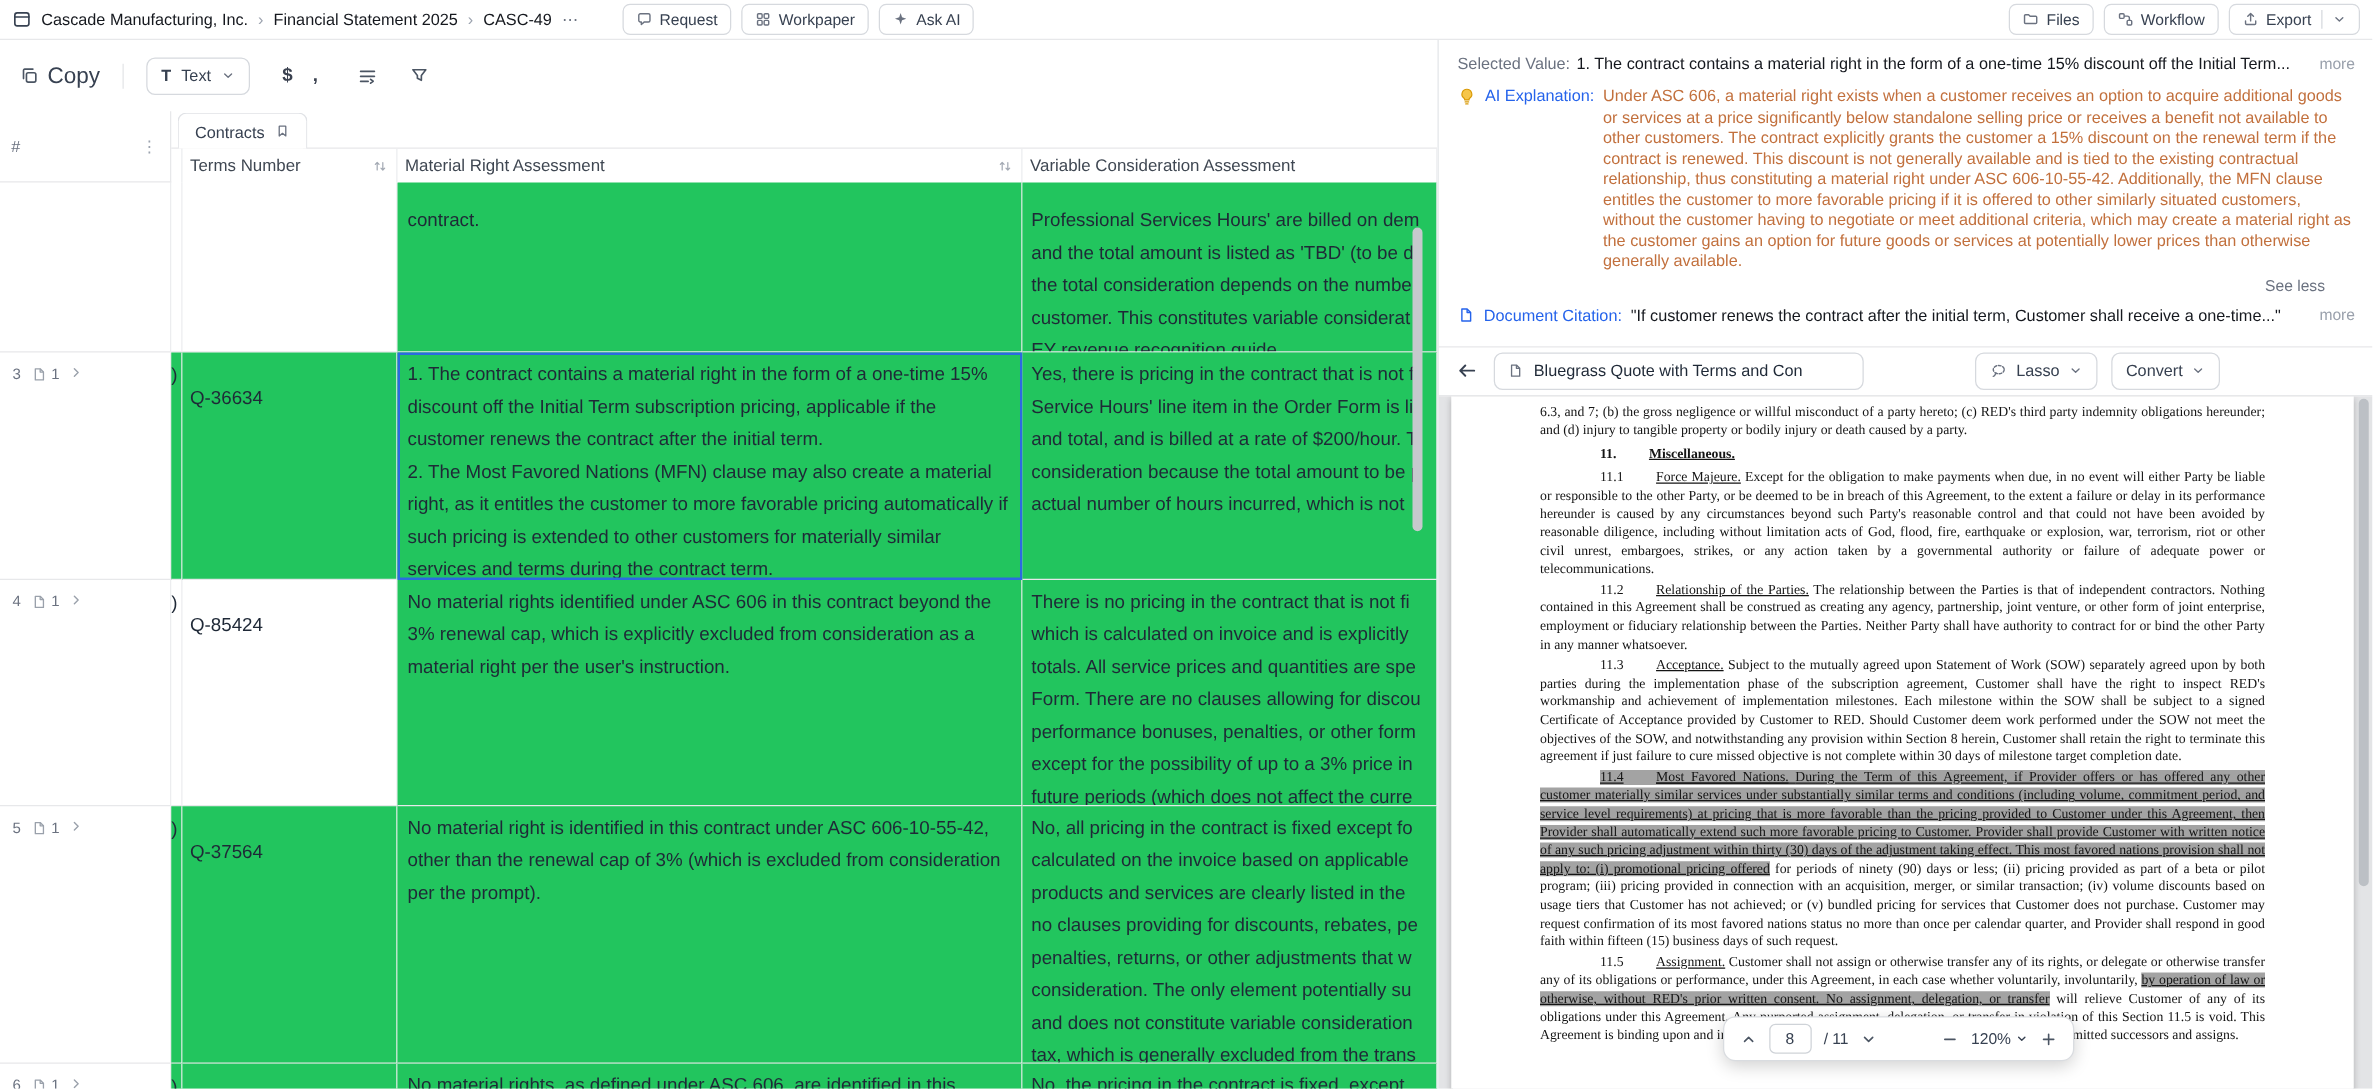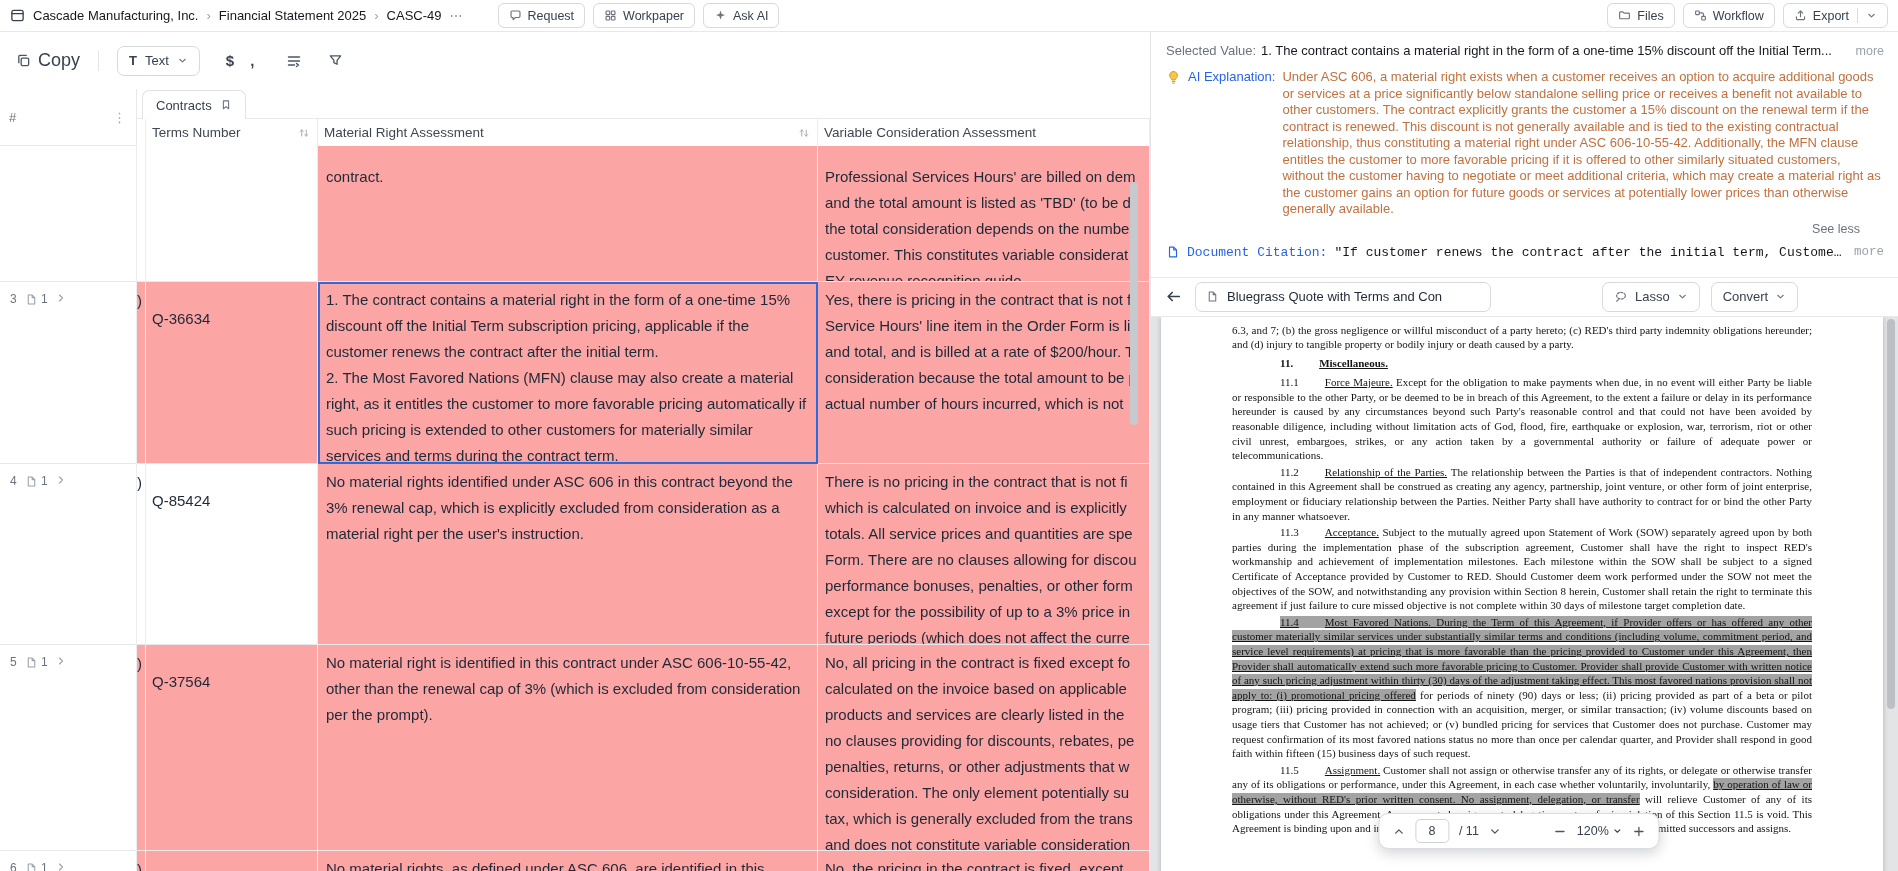--- a/index.html
+++ b/index.html
@@ -44,37 +44,37 @@
   .gut { display:flex; align-items:center; gap:7px; padding:0 0 0 10px; font-size:12px; color:#6b7280; align-items:flex-start; padding-top:10px; }
   .gut svg { color:#9aa1ab; cursor:pointer; }
   .rnum { min-width:8px; }
   .badge { display:inline-flex; align-items:center; gap:3px; cursor:pointer; }
   .cell { font-size:15px; line-height:26px; color:#1f2937; }
   .cell.sliver { padding-top:6px; }
   .cell.q { padding:24px 4px 0 6px; white-space:nowrap; cursor:cell; }
   .cell.m { padding:5px 9px 0 8px; white-space:pre-wrap; cursor:cell; }
   .cell.v { padding:5px 0 0 7px; cursor:cell; }
   .vline { white-space:nowrap; height:26px; overflow:hidden; }
-  .y { background:#fca5a5; }
+  .y { background:#22c55e; }
   .sel { outline:2px solid #2b6be0; outline-offset:-2px; }
   .tbl-scroll { position:absolute; left:1130px; top:150px; width:8px; height:243px; border-radius:4px; background:#c6c9cd; cursor:grab; }
 
   
   #right { position:absolute; left:1150px; top:32px; width:748px; height:839px; border-left:1px solid #e4e6e9; background:#fff; display:flex; flex-direction:column; }
   .info { padding:11px 14px 17px 15px; font-size:13px; }
   .line1 { display:flex; align-items:baseline; gap:5px; }
   .sv-label { color:#6b7280; white-space:nowrap; }
   .sv-value { flex:1; color:#15181e; white-space:nowrap; overflow:hidden; text-overflow:ellipsis; }
   .more { color:#9aa1ac; font-size:12.5px; cursor:pointer; white-space:nowrap; }
   .ai { display:flex; gap:7px; margin-top:11px; align-items:flex-start; }
   .ai svg { flex:none; margin-top:1px; }
   .ai-label { color:#2563eb; white-space:nowrap; }
   .ai-text { flex:1; color:#c2703d; line-height:16.5px; }
   .see-less { text-align:right; color:#6b7280; font-size:12.5px; margin-top:4px; padding-right:24px; cursor:pointer; }
-  .cit { display:flex; align-items:center; gap:7px; margin-top:9px;font-family:Liberation Mono, monospace; }
+  .cit { display:flex; align-items:center; gap:7px; margin-top:9px; }
   .cit svg { flex:none; color:#2563eb; }
   .cit-label { color:#2563eb; white-space:nowrap; cursor:pointer; }
   .cit-text { flex:1; color:#15181e; white-space:nowrap; overflow:hidden; text-overflow:ellipsis; }
 
   .doc-toolbar { height:40px; border-top:1px solid #e7e8ea; border-bottom:1px solid #e7e8ea; display:flex; align-items:center; gap:11px; padding:0 12px; flex:none; }
   .back-btn { color:#374151; background:none; border:none; cursor:pointer; padding:2px; }
   .title-box { display:flex; align-items:center; gap:8px; height:30px; padding:0 10px; border:1px solid #d6d9de; border-radius:7px; font-size:13px; color:#1f2937; width:296px; overflow:hidden; white-space:nowrap; cursor:pointer; }
   .title-box svg { color:#6b7280; flex:none; }
   .pill { display:inline-flex; align-items:center; gap:7px; height:30px; padding:0 11px; border:1px solid #d6d9de; border-radius:7px; background:#fff; font-size:13px; color:#374151; cursor:pointer; white-space:nowrap; }
   .pill svg { color:#6b7280; }
@@ -313,22 +313,22 @@
     <div class="cell sliver y">)</div>
     <div class="cell q y">Q-37564</div>
     <div class="cell m y">No material right is identified in this contract under ASC 606-10-55-42, other than the renewal cap of 3% (which is excluded from consideration per the prompt).</div>
     <div class="cell v y">
         <div class="vline">No, all pricing in the contract is fixed except fo</div>
         <div class="vline">calculated on the invoice based on applicable</div>
         <div class="vline">products and services are clearly listed in the</div>
         <div class="vline">no clauses providing for discounts, rebates, pe</div>
         <div class="vline">penalties, returns, or other adjustments that w</div>
         <div class="vline">consideration. The only element potentially su</div>
+        <div class="vline">and does not constitute variable consideration</div>
         <div class="vline">tax, which is generally excluded from the trans</div>
-        <div class="vline">and does not constitute variable consideration</div>
       </div>
   </div>
 
   <div class="row" style="height:160px">
     <div class="gut">
       <span class="rnum">6</span>
       <span class="badge">
         <svg width="13" height="13" viewBox="0 0 16 16" fill="none" stroke="currentColor" stroke-width="1.3" stroke-linejoin="round">
             <path d="M4 2.5h4.8L12 5.7v7.8H4z"></path>
             <path d="M8.8 2.5v3.2H12"></path>
@@ -384,21 +384,21 @@
           <path d="M13.5 8H3M6.8 4.2L3 8l3.8 3.8"></path>
         </svg>
     </button>
     <div class="title-box">
       <svg width="13" height="13" viewBox="0 0 16 16" fill="none" stroke="currentColor" stroke-width="1.3" stroke-linejoin="round">
           <path d="M4 2.5h4.8L12 5.7v7.8H4z"></path>
           <path d="M8.8 2.5v3.2H12"></path>
         </svg>
       <span>Bluegrass Quote with Terms and Con</span>
     </div>
-    <button class="pill" style="margin-left:100px">
+    <button class="pill" style="margin-left:78px">
       <svg width="14" height="14" viewBox="0 0 16 16" fill="none" stroke="currentColor" stroke-width="1.3" stroke-linecap="round">
           <ellipse cx="8" cy="6.5" rx="5" ry="3.8" stroke-dasharray="2.4 1.6"></ellipse>
           <path d="M5.5 9.8c-1 .9-.5 2.4-2.5 2.9"></path>
         </svg>
       <span>Lasso</span>
       <svg width="11" height="11" viewBox="0 0 16 16" fill="none" stroke="currentColor" stroke-width="1.6" stroke-linecap="round" stroke-linejoin="round">
           <path d="M4 6.2L8 10l4-3.8"></path>
         </svg>
     </button>
     <button class="pill">

